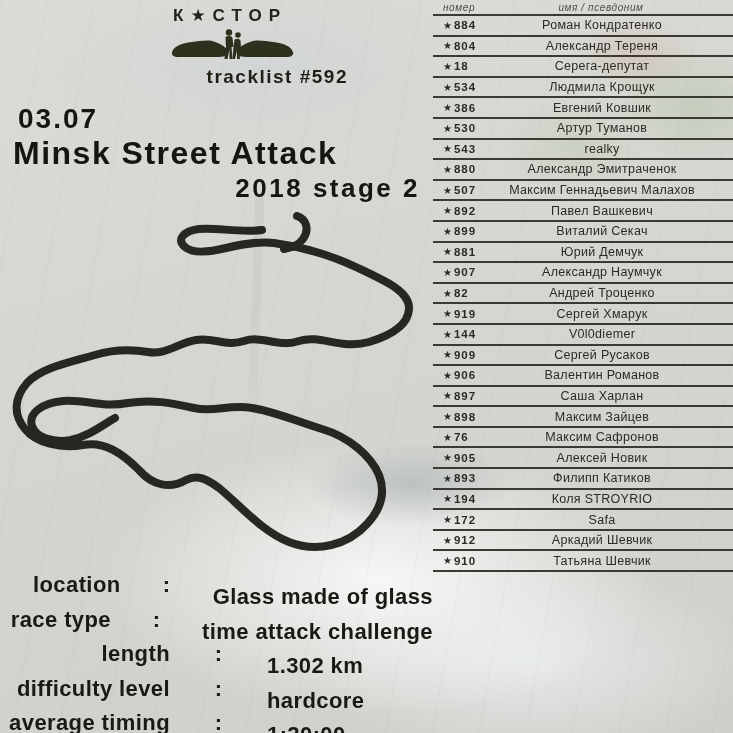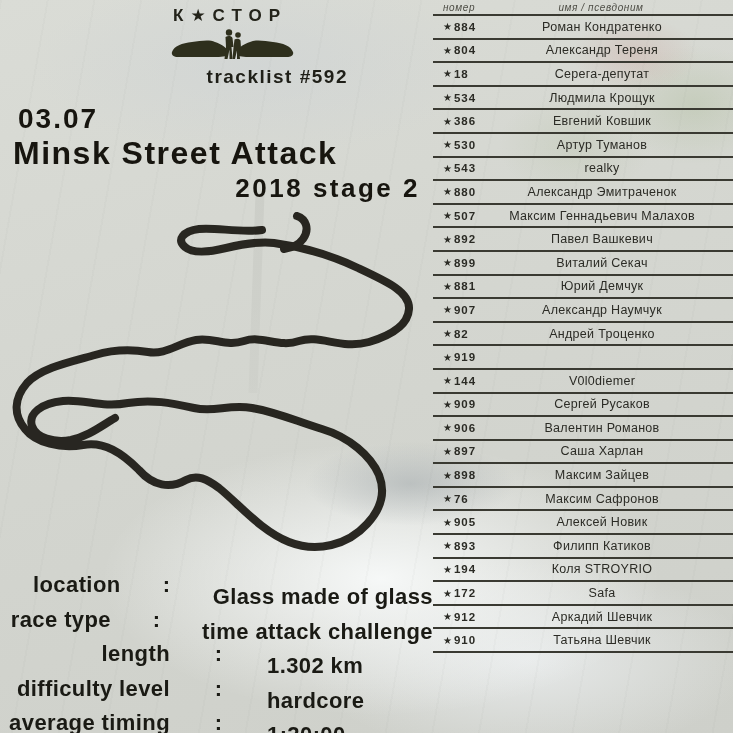--- a/index.html
+++ b/index.html
@@ -46,21 +46,21 @@
   .trackmap { left:0px; top:200px; }
 
   .details { left:0; top:574px; width:433px; }
   .detail-line { display:flex; font-weight:bold; font-size:22px; line-height:22.5px;
     color:#1a1a14; letter-spacing:.4px;gap:40px; }
   .detail-label { width:170px; text-align:right; }
   .detail-colon { width:17px; text-align:center; }
   .detail-value { flex:1; text-align:left; white-space:nowrap;margin-top:12px; }
 
   
-  .ptable { position:absolute; left:433px; top:0; width:300px; height:653px;
+  .ptable { position:absolute; left:433px; top:0; width:300px; height:572px;
     display:flex; flex-direction:column; }
   .thead { display:flex; align-items:center; height:14px; border-bottom:2px solid #3a3a32;
     font-style:italic; font-size:10px; color:#4d4d45; letter-spacing:.6px; }
   .th-number { width:62px; padding-left:10px; box-sizing:border-box; }
   .th-name { flex:1; text-align:center; padding-right:26px; }
   .trow { flex:1; display:flex; align-items:center; border-bottom:2px solid #3a3a32; }
   .cell-number { width:62px; padding-left:10px; box-sizing:border-box;
     font-size:11.5px; font-weight:bold; color:#2b2b25; letter-spacing:1px;
     display:flex; align-items:center; white-space:nowrap; }
   .star { font-size:10px; margin-right:1px; }
@@ -281,20 +281,21 @@
           <span>82</span>
         </span>
         <span class="cell-name">Андрей Троценко</span>
       </div>
 
       <div class="trow">
         <span class="cell-number">
           <span class="star">★</span>
           <span>919</span>
         </span>
+        <span class="cell-name">Сергей Хмарук</span>
       </div>
 
       <div class="trow">
         <span class="cell-number">
           <span class="star">★</span>
           <span>144</span>
         </span>
         <span class="cell-name">V0l0diemer</span>
       </div>
 

